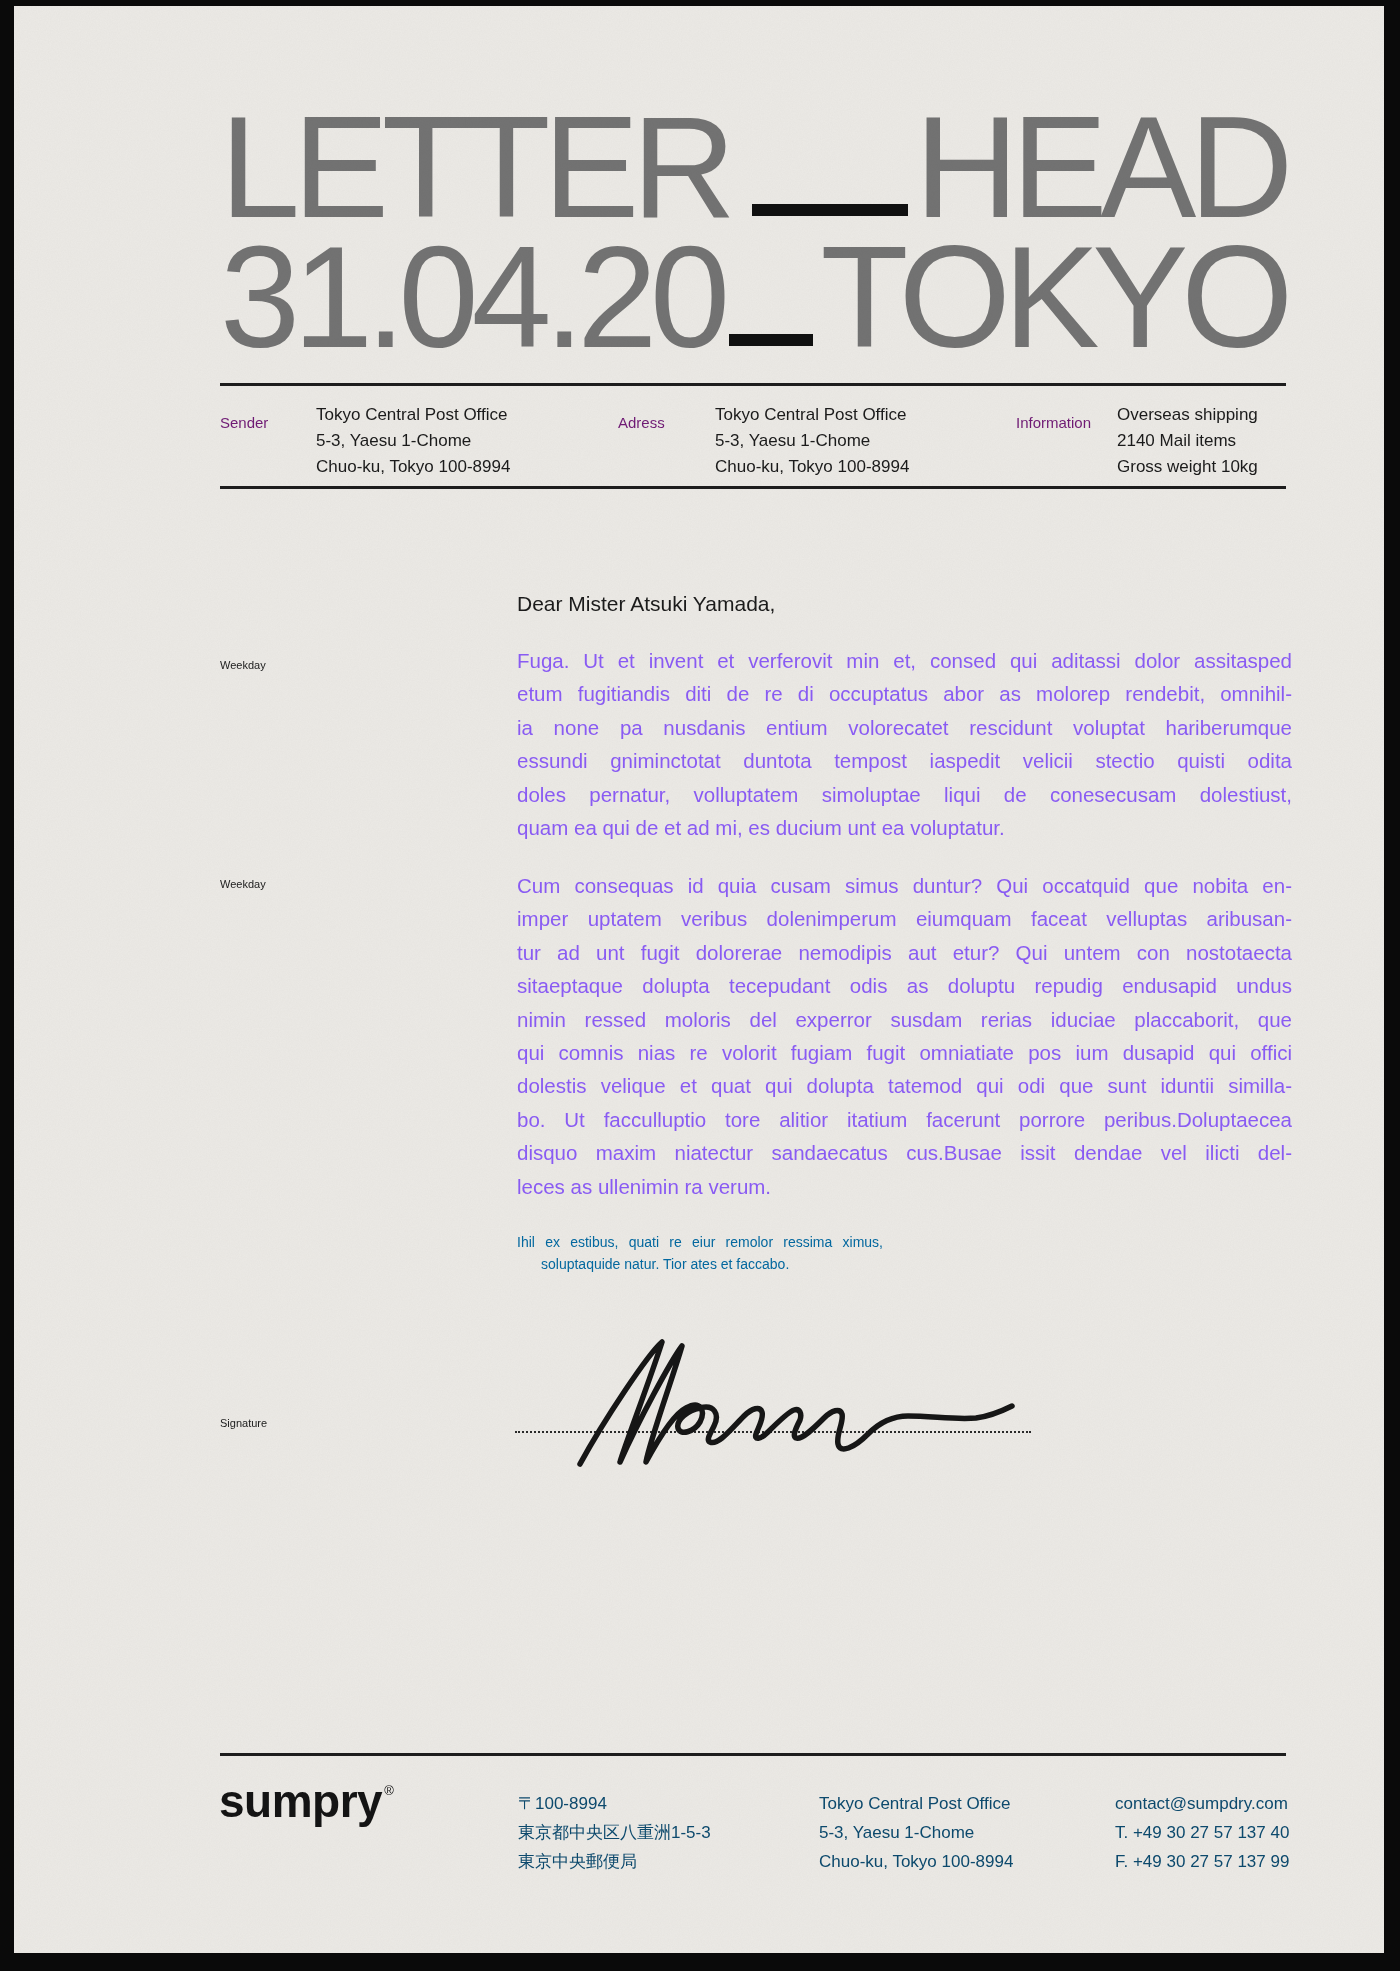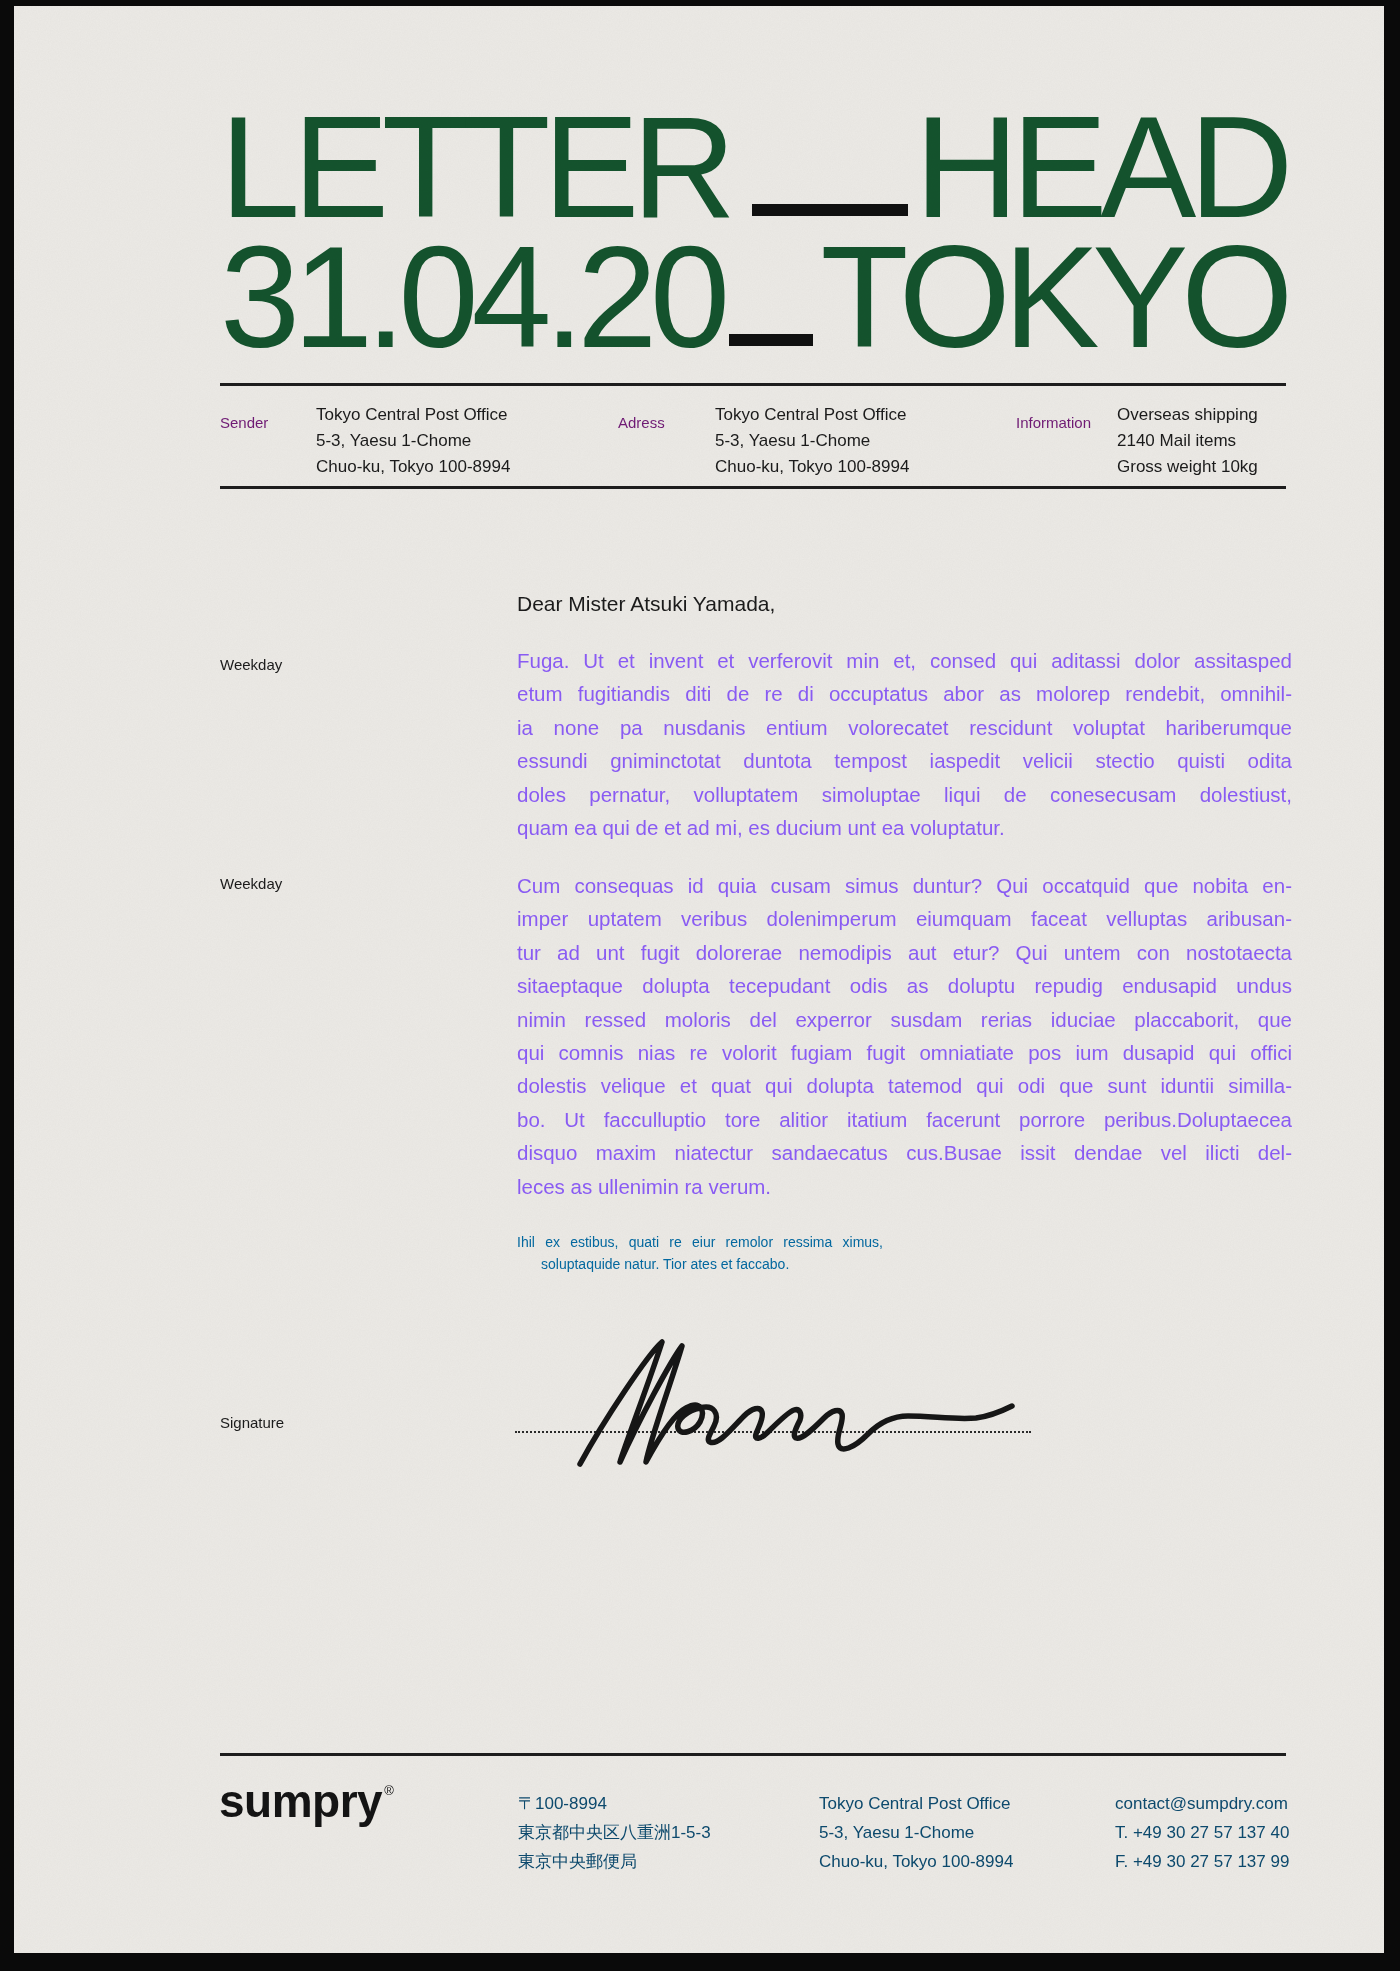--- a/index.html
+++ b/index.html
@@ -8,37 +8,37 @@
     font-family:"Liberation Sans","DejaVu Sans",sans-serif;
     -webkit-font-smoothing:antialiased;
   }
   .paper{
     position:absolute;left:14px;top:6px;right:16px;bottom:18px;
     background:#eceae6;overflow:hidden;
   }
   .content{position:absolute;left:-14px;top:-6px;width:1400px;height:1971px;}
 
   
-  .title{position:absolute;left:220px;top:103px;width:1066px;color:#14532d;}
+  .title{position:absolute;left:220px;top:103px;width:1066px;color:#737373;}
   .t-row{display:flex;height:130px;line-height:130px;font-size:144px;letter-spacing:-0.05em;white-space:nowrap;}
   .t-bar{flex:1;height:12px;background:#101010;align-self:flex-end;}
   .t-bar.b1{margin:0 7px 17px 23px;}
   .t-bar.b2{margin:0 8px 17px 6px;}
 
   
   .hrule{position:absolute;left:220px;width:1066px;height:3px;background:#1d1d1d;}
   .r1{top:383px;}
   .r2{top:486px;}
   .frule{position:absolute;left:220px;width:1066px;height:3px;background:#1d1d1d;top:1753px;}
   .hlabel{position:absolute;top:402px;font-size:15px;line-height:26px;color:#701a75;margin-top:8px;}
   .hlines{position:absolute;top:402px;font-size:17px;line-height:26px;color:#1b1b1b;}
 
   
   .salutation{position:absolute;left:517px;top:589px;font-size:21px;line-height:30px;color:#1b1b1b;}
-  .mlabel{position:absolute;left:220px;font-size:15px;line-height:26px;color:#1b1b1b;}
+  .mlabel{position:absolute;left:220px;font-size:11px;line-height:26px;color:#1b1b1b;}
   .para{position:absolute;left:517px;width:775px;font-size:20.5px;line-height:33.4px;color:#8b5cf6;}
   .para .pl{text-align:justify;text-align-last:justify;}
   .para .pl:last-child{text-align-last:left;}
   .note{position:absolute;left:517px;top:1232px;width:366px;font-size:14px;line-height:21.7px;color:#0369a1;}
   .note .pl{text-align:justify;text-align-last:justify;}
   .note .pl:last-child{text-align-last:left;margin-left:24px;}
 
   
   .sig-dots{position:absolute;left:515px;top:1431px;width:516px;height:0;border-bottom:2.5px dotted #2a2a2a;}
   .sig-svg{position:absolute;left:520px;top:1336px;}

